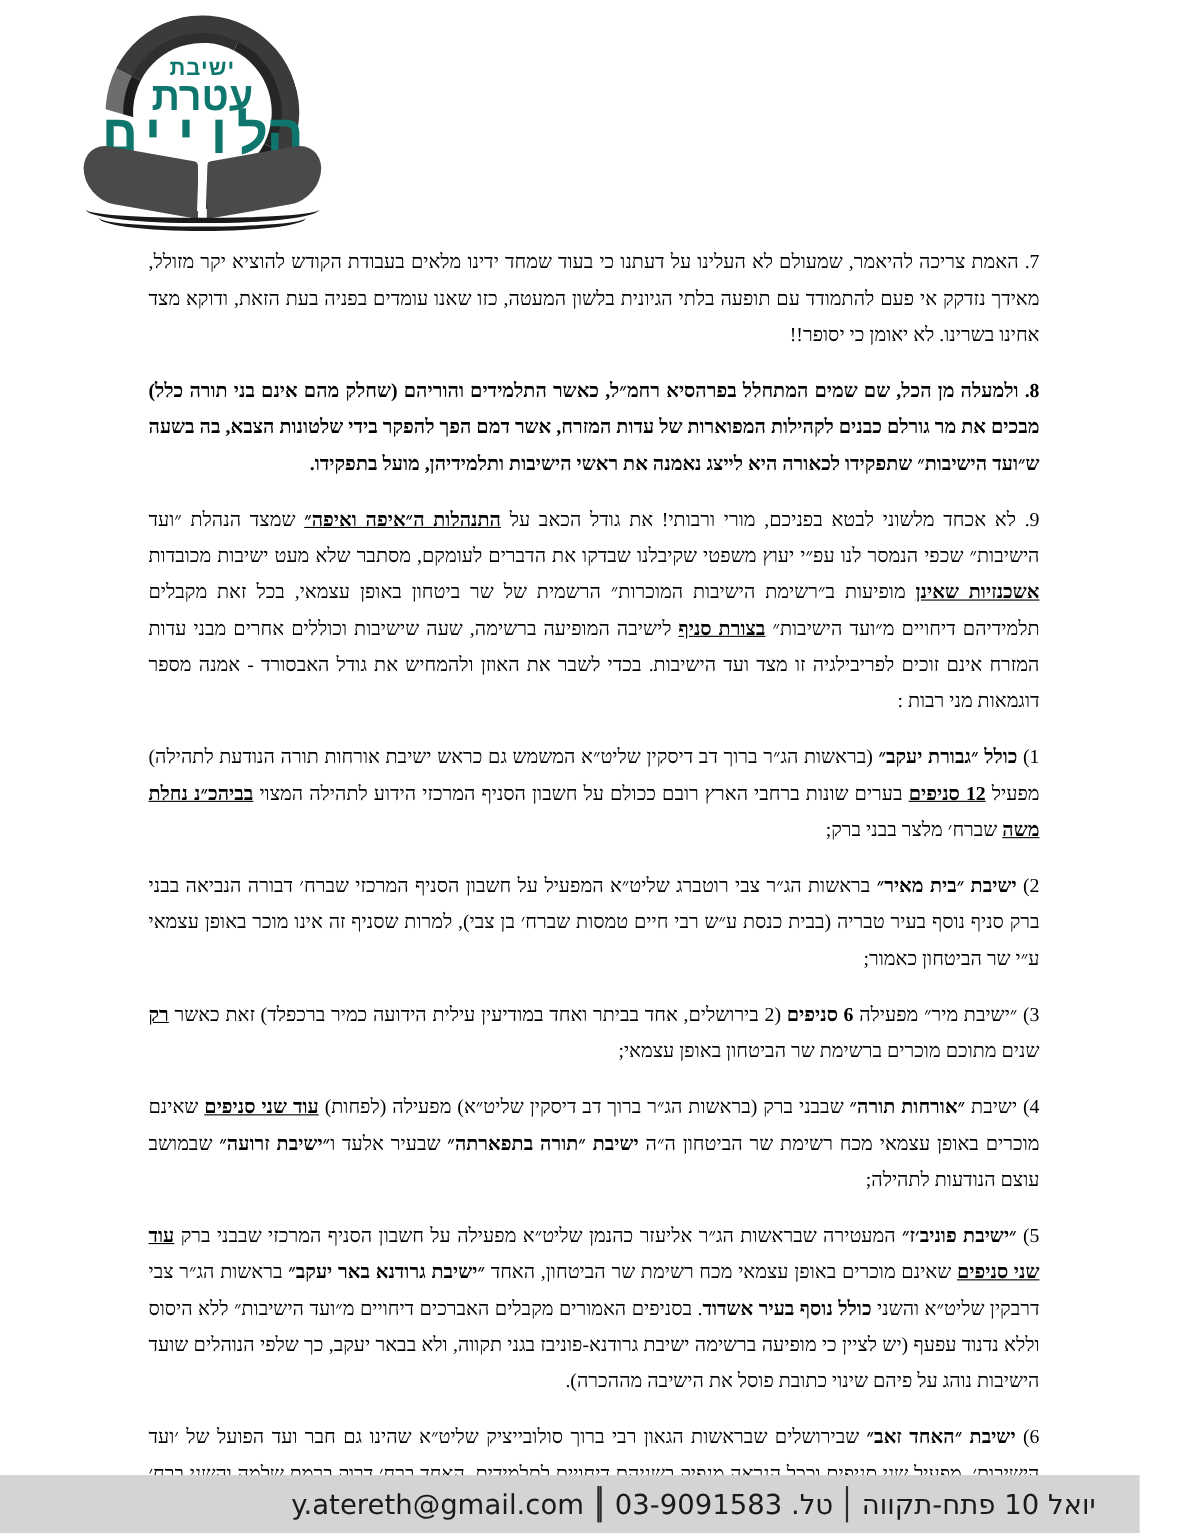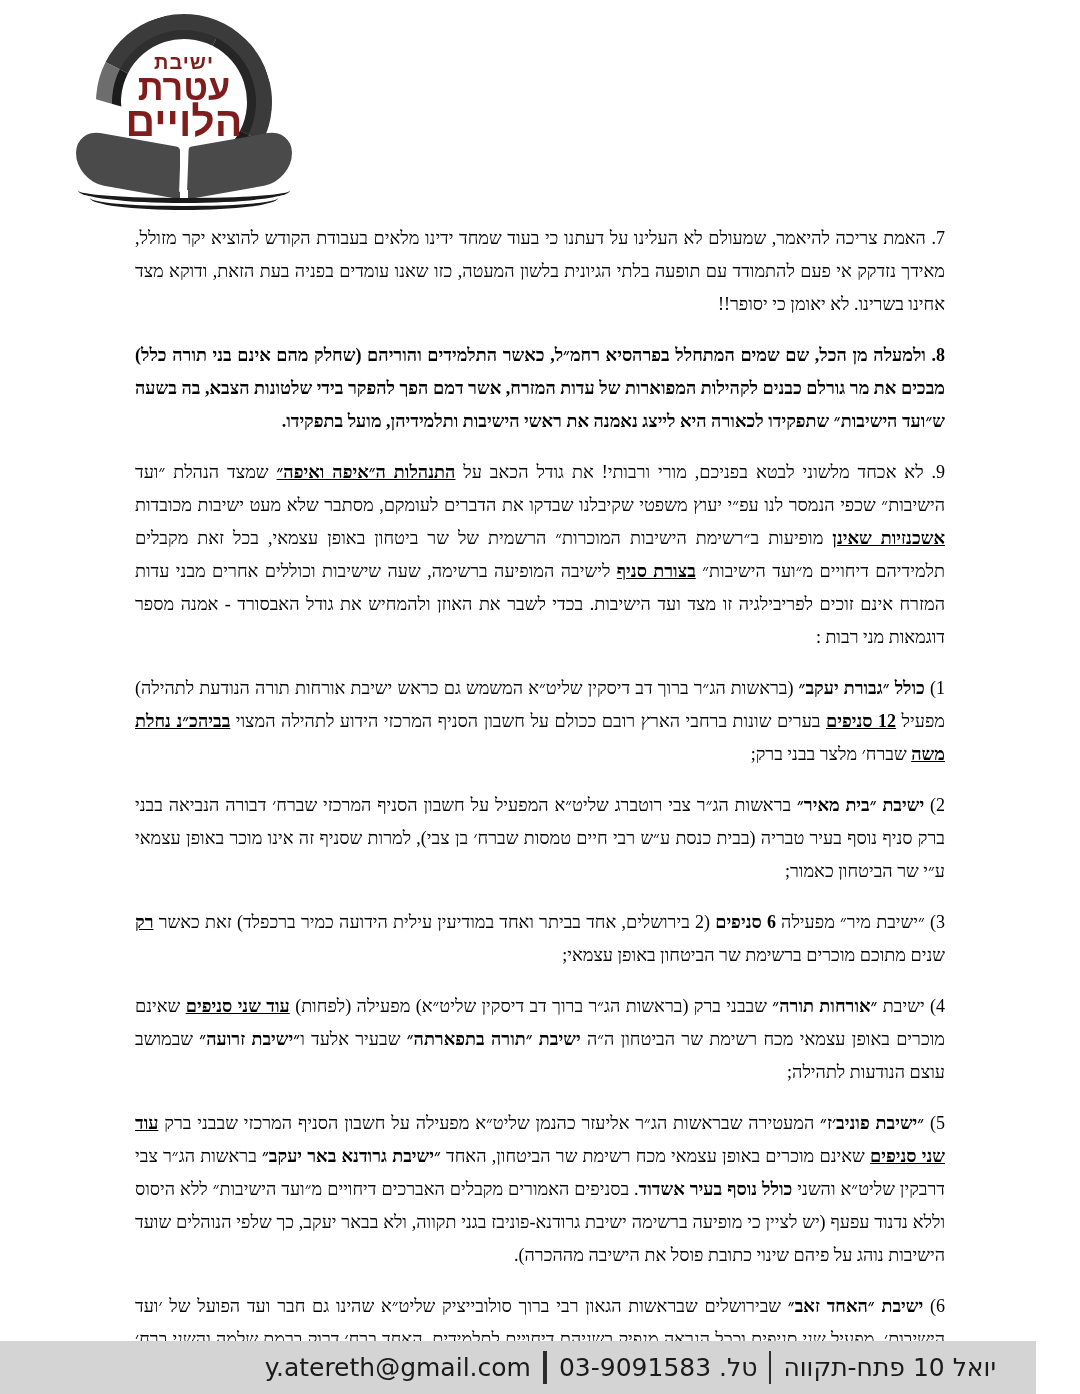--- a/index.html
+++ b/index.html
@@ -69,25 +69,25 @@
   }
   .logo-text {
     position: absolute;
     left: 0;
     top: 40px;
     width: 232px;
     text-align: center;
     line-height: 1;
     font-family: "Liberation Sans", "DejaVu Sans", sans-serif;
     font-weight: bold;
-    color: #7f1d1d;
+    color: #0f766e;
   }
   .logo-text .l1 { font-size: 20px; letter-spacing: 1px; display: block; }
   .logo-text .l2 { font-size: 36px; display: block; margin-top: -2px; }
-  .logo-text .l3 { font-size: 41px; display: block; margin-top: -4px; }
+  .logo-text .l3 { font-size: 50px; display: block; margin-top: -4px; font-family: Liberation Mono, monospace; }
   
   .logo-book {
     position: absolute;
     left: 8px;
     top: 126px;
     width: 216px;
     height: 66px;
   }
   .book-page {
     position: absolute;

